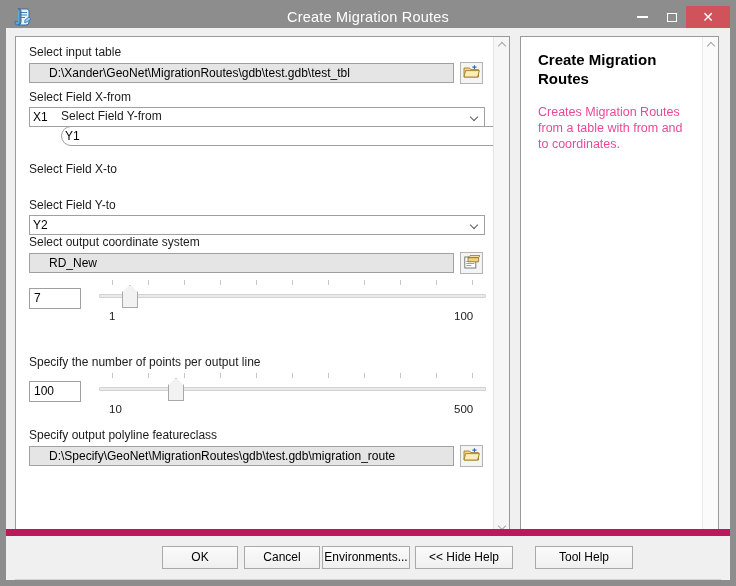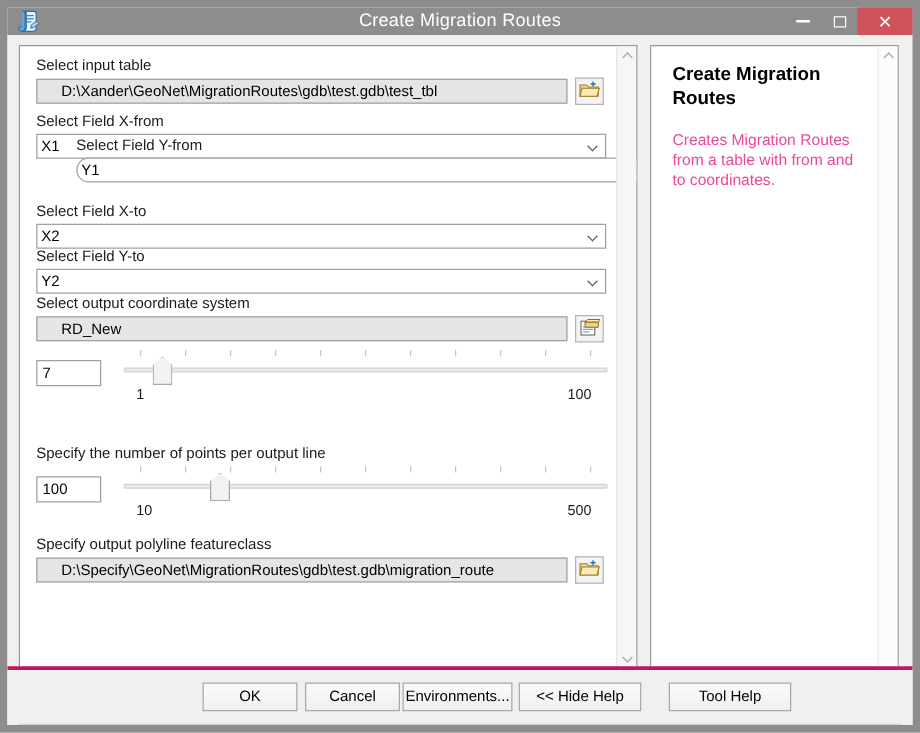--- a/index.html
+++ b/index.html
@@ -331,21 +331,21 @@
   }
 
   
   .footer {
     position: absolute;
     left: 0;
     bottom: 0;
     width: 724px;
     height: 44px;
     background: #f0f0f0;
-    border-top: 3px solid #be185d;
+    border-top: 7px solid #be185d;
   }
   .btn {
     position: absolute;
     top: 10px;
     height: 23px;
     background: linear-gradient(#fbfbfb, #efefef);
     border: 1px solid #a9a9a9;
     box-sizing: border-box;
     font-size: 12px;
     color: #000000;
@@ -427,26 +427,20 @@
           <div class="row">
             <div class="combo" style="width:456px;border-radius:10px;">
               <span>Y1</span>
               <span class="arrow"></span>
             </div>
           </div>
         </div>
 
         <div class="field-block" style="top:125px;width:456px;">
           <div class="flabel">Select Field X-to</div>
-          <div class="row">
-            <div class="combo" style="width:456px;">
-              <span>X2</span>
-              <span class="arrow"></span>
-            </div>
-          </div>
         </div>
 
         <div class="field-block" style="top:161px;width:456px;">
           <div class="flabel">Select Field Y-to</div>
           <div class="row">
             <div class="combo" style="width:456px;">
               <span>Y2</span>
               <span class="arrow"></span>
             </div>
           </div>

